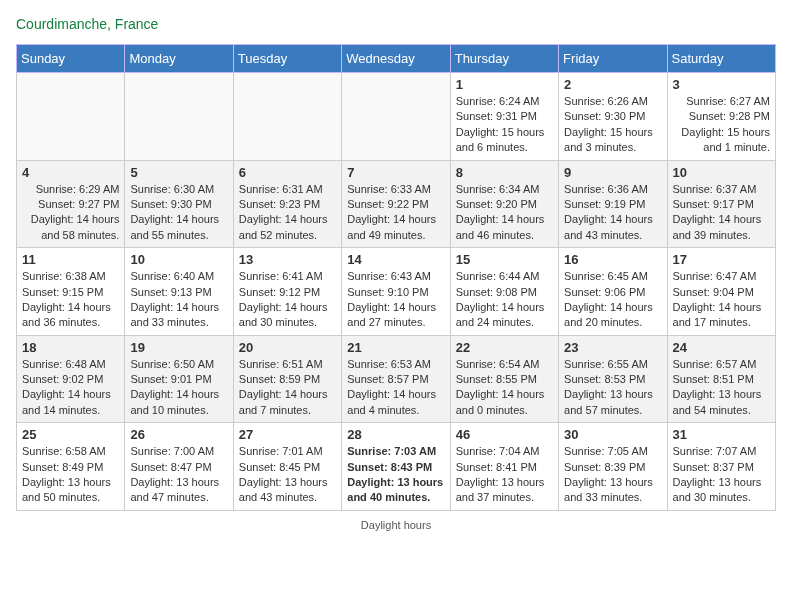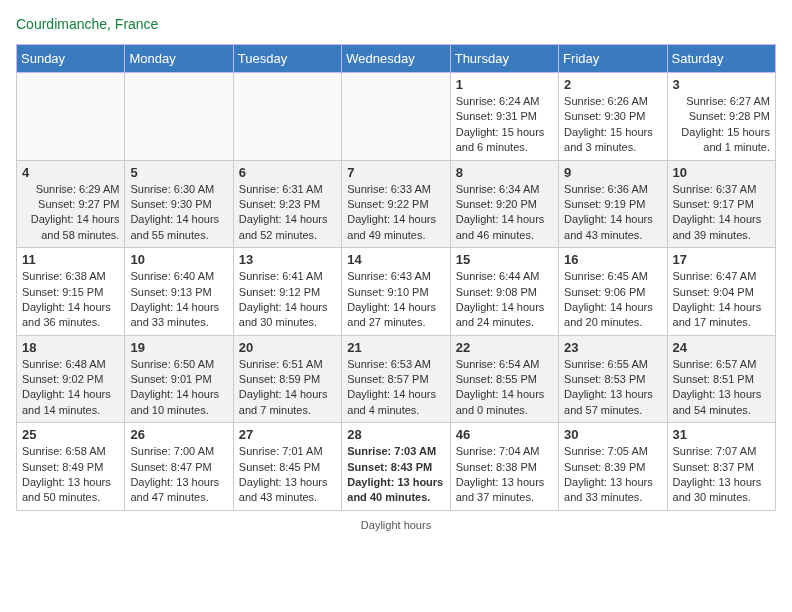--- a/index.html
+++ b/index.html
@@ -328,21 +328,21 @@
         <td>
           <div class="day-num">28</div>
           <div class="day-info" style="white-space: pre-line; font-weight: bold;">Sunrise: 7:03 AM
 Sunset: 8:43 PM
 Daylight: 13 hours
 and 40 minutes.</div>
         </td>
         <td>
           <div class="day-num">46</div>
           <div class="day-info" style="white-space: pre-line;">Sunrise: 7:04 AM
-Sunset: 8:38 PM
+Sunset: 8:41 PM
 Daylight: 13 hours
 and 37 minutes.</div>
         </td>
         <td>
           <div class="day-num">30</div>
           <div class="day-info" style="white-space: pre-line;">Sunrise: 7:05 AM
 Sunset: 8:39 PM
 Daylight: 13 hours
 and 33 minutes.</div>
         </td>

